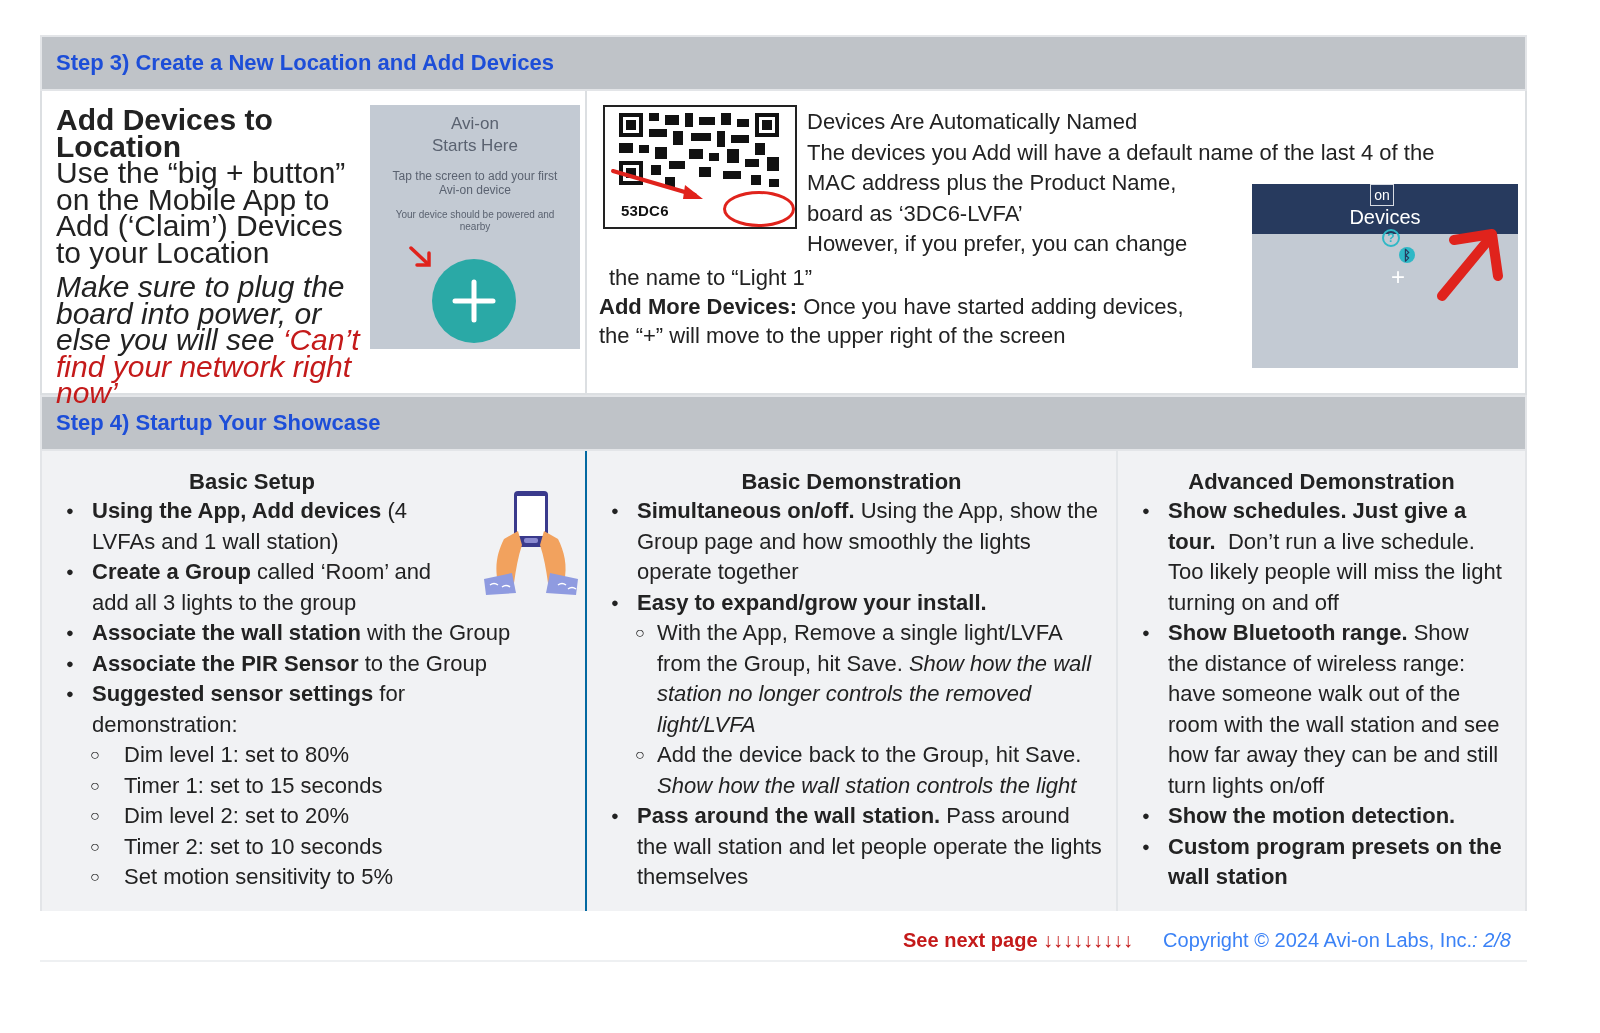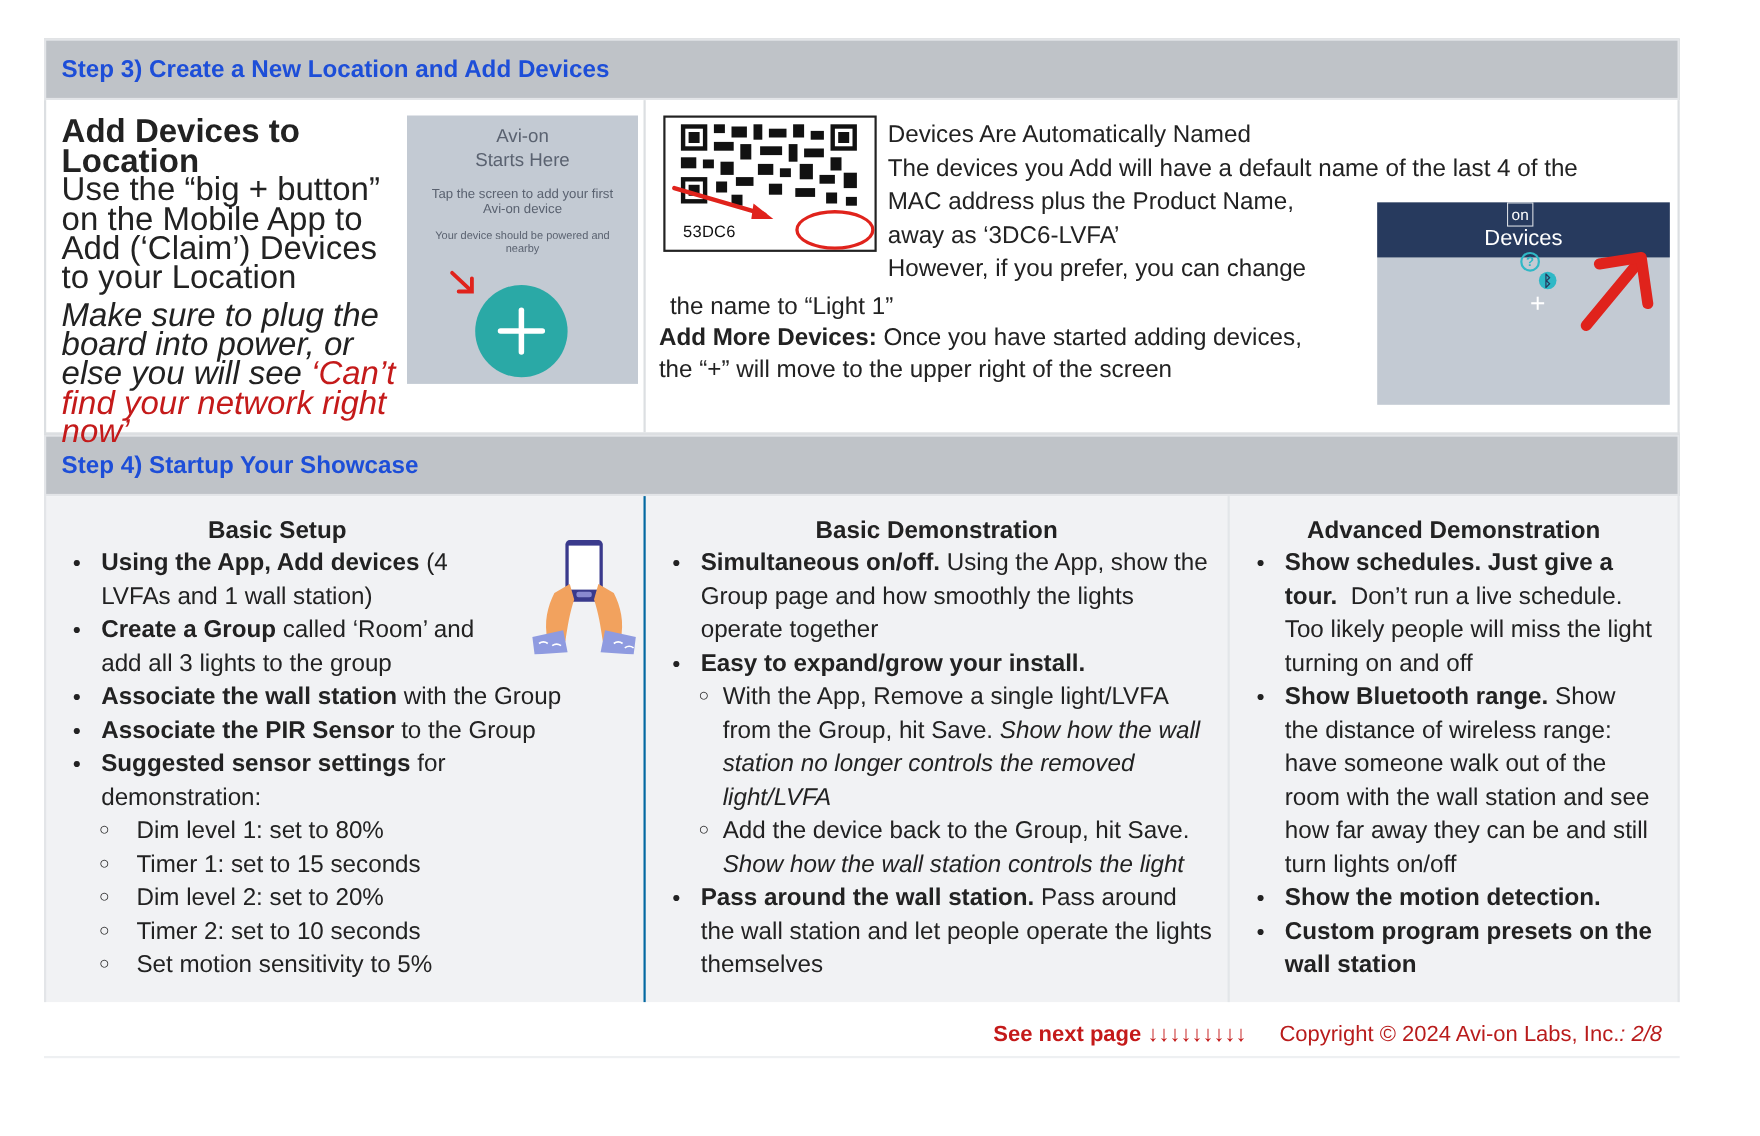--- a/index.html
+++ b/index.html
@@ -40,21 +40,21 @@
     position: absolute; left: 62px; top: 154px; width: 84px; height: 84px; border-radius: 50%;
     background: #2aa9a6; display: flex; align-items: center; justify-content: center;
   }
   .red-arrow-small { position: absolute; left: 38px; top: 140px; }
 
   .qr {
     position: absolute; left: 16px; top: 14px; width: 194px; height: 124px;
     border: 2px solid #222; background: #fff;
   }
   .qr-label {
-    position: absolute; left: 16px; bottom: 8px; font-size: 15px; font-weight: normal; color: #111; letter-spacing: 0.2px;
+    position: absolute; left: 16px; bottom: 8px; font-size: 15px; font-weight: bold; color: #111; letter-spacing: 0.2px;
   }
   .qr-circle {
     position: absolute; left: 118px; top: 84px; width: 72px; height: 36px;
     border: 3px solid #e0231c; border-radius: 50%;
   }
 
   .s3r-text { position: absolute; left: 220px; top: 16px; font-size: 22px; line-height: 30.5px; width: 460px; }
   .s3r-text .h { font-weight: normal; }
   .s3r-cont { position: absolute; left: 12px; top: 172px; font-size: 22px; line-height: 29px; width: 640px; }
   .s3r-cont .b { font-weight: bold; }
@@ -102,21 +102,21 @@
   .narrow { display: block; width: 360px; }
 
   .hands { position: absolute; left: 432px; top: 36px; }
 
   .footer {
     position: absolute; top: 920px; left: 40px; width: 1487px; height: 42px;
     border-bottom: 2px solid #eef0f2;
     display: flex; justify-content: flex-end; align-items: center; padding-right: 16px; font-size: 20px;
   }
   .see-next { color: #c41a1a; font-weight: bold; margin-right: 30px; }
-  .copyright { color: #b91c1c; }
+  .copyright { color: #3b82f6; }
 </style>
 </head>
 <body>
 
 <div class="frame">
 
   <div class="step-header">
     <span>Step 3) Create a New Location and Add Devices</span>
   </div>
   <div class="step3-body">
@@ -195,21 +195,21 @@
         <div class="qr-label">
           <span></span><span>53DC6</span>
         </div>
         <div class="qr-circle"></div>
       </div>
 
       <div class="s3r-text">
         <div class="h">Devices Are Automatically Named</div>
         <div style="white-space:nowrap;">The devices you Add will have a default name of the last 4 of the</div>
         <div>MAC address plus the Product Name,</div>
-        <div>away as ‘3DC6-LVFA’</div>
+        <div>board as ‘3DC6-LVFA’</div>
         <div>However, if you prefer, you can change</div>
       </div>
       <div class="s3r-cont">
         <div style="padding-left:10px;">the name to “Light 1”</div>
         <div style="width:615px;">
           <span class="b">Add More Devices:</span><span> Once you have started adding devices, the “+” will move to the upper right of the screen</span>
         </div>
       </div>
 
       <div class="app-shot">

